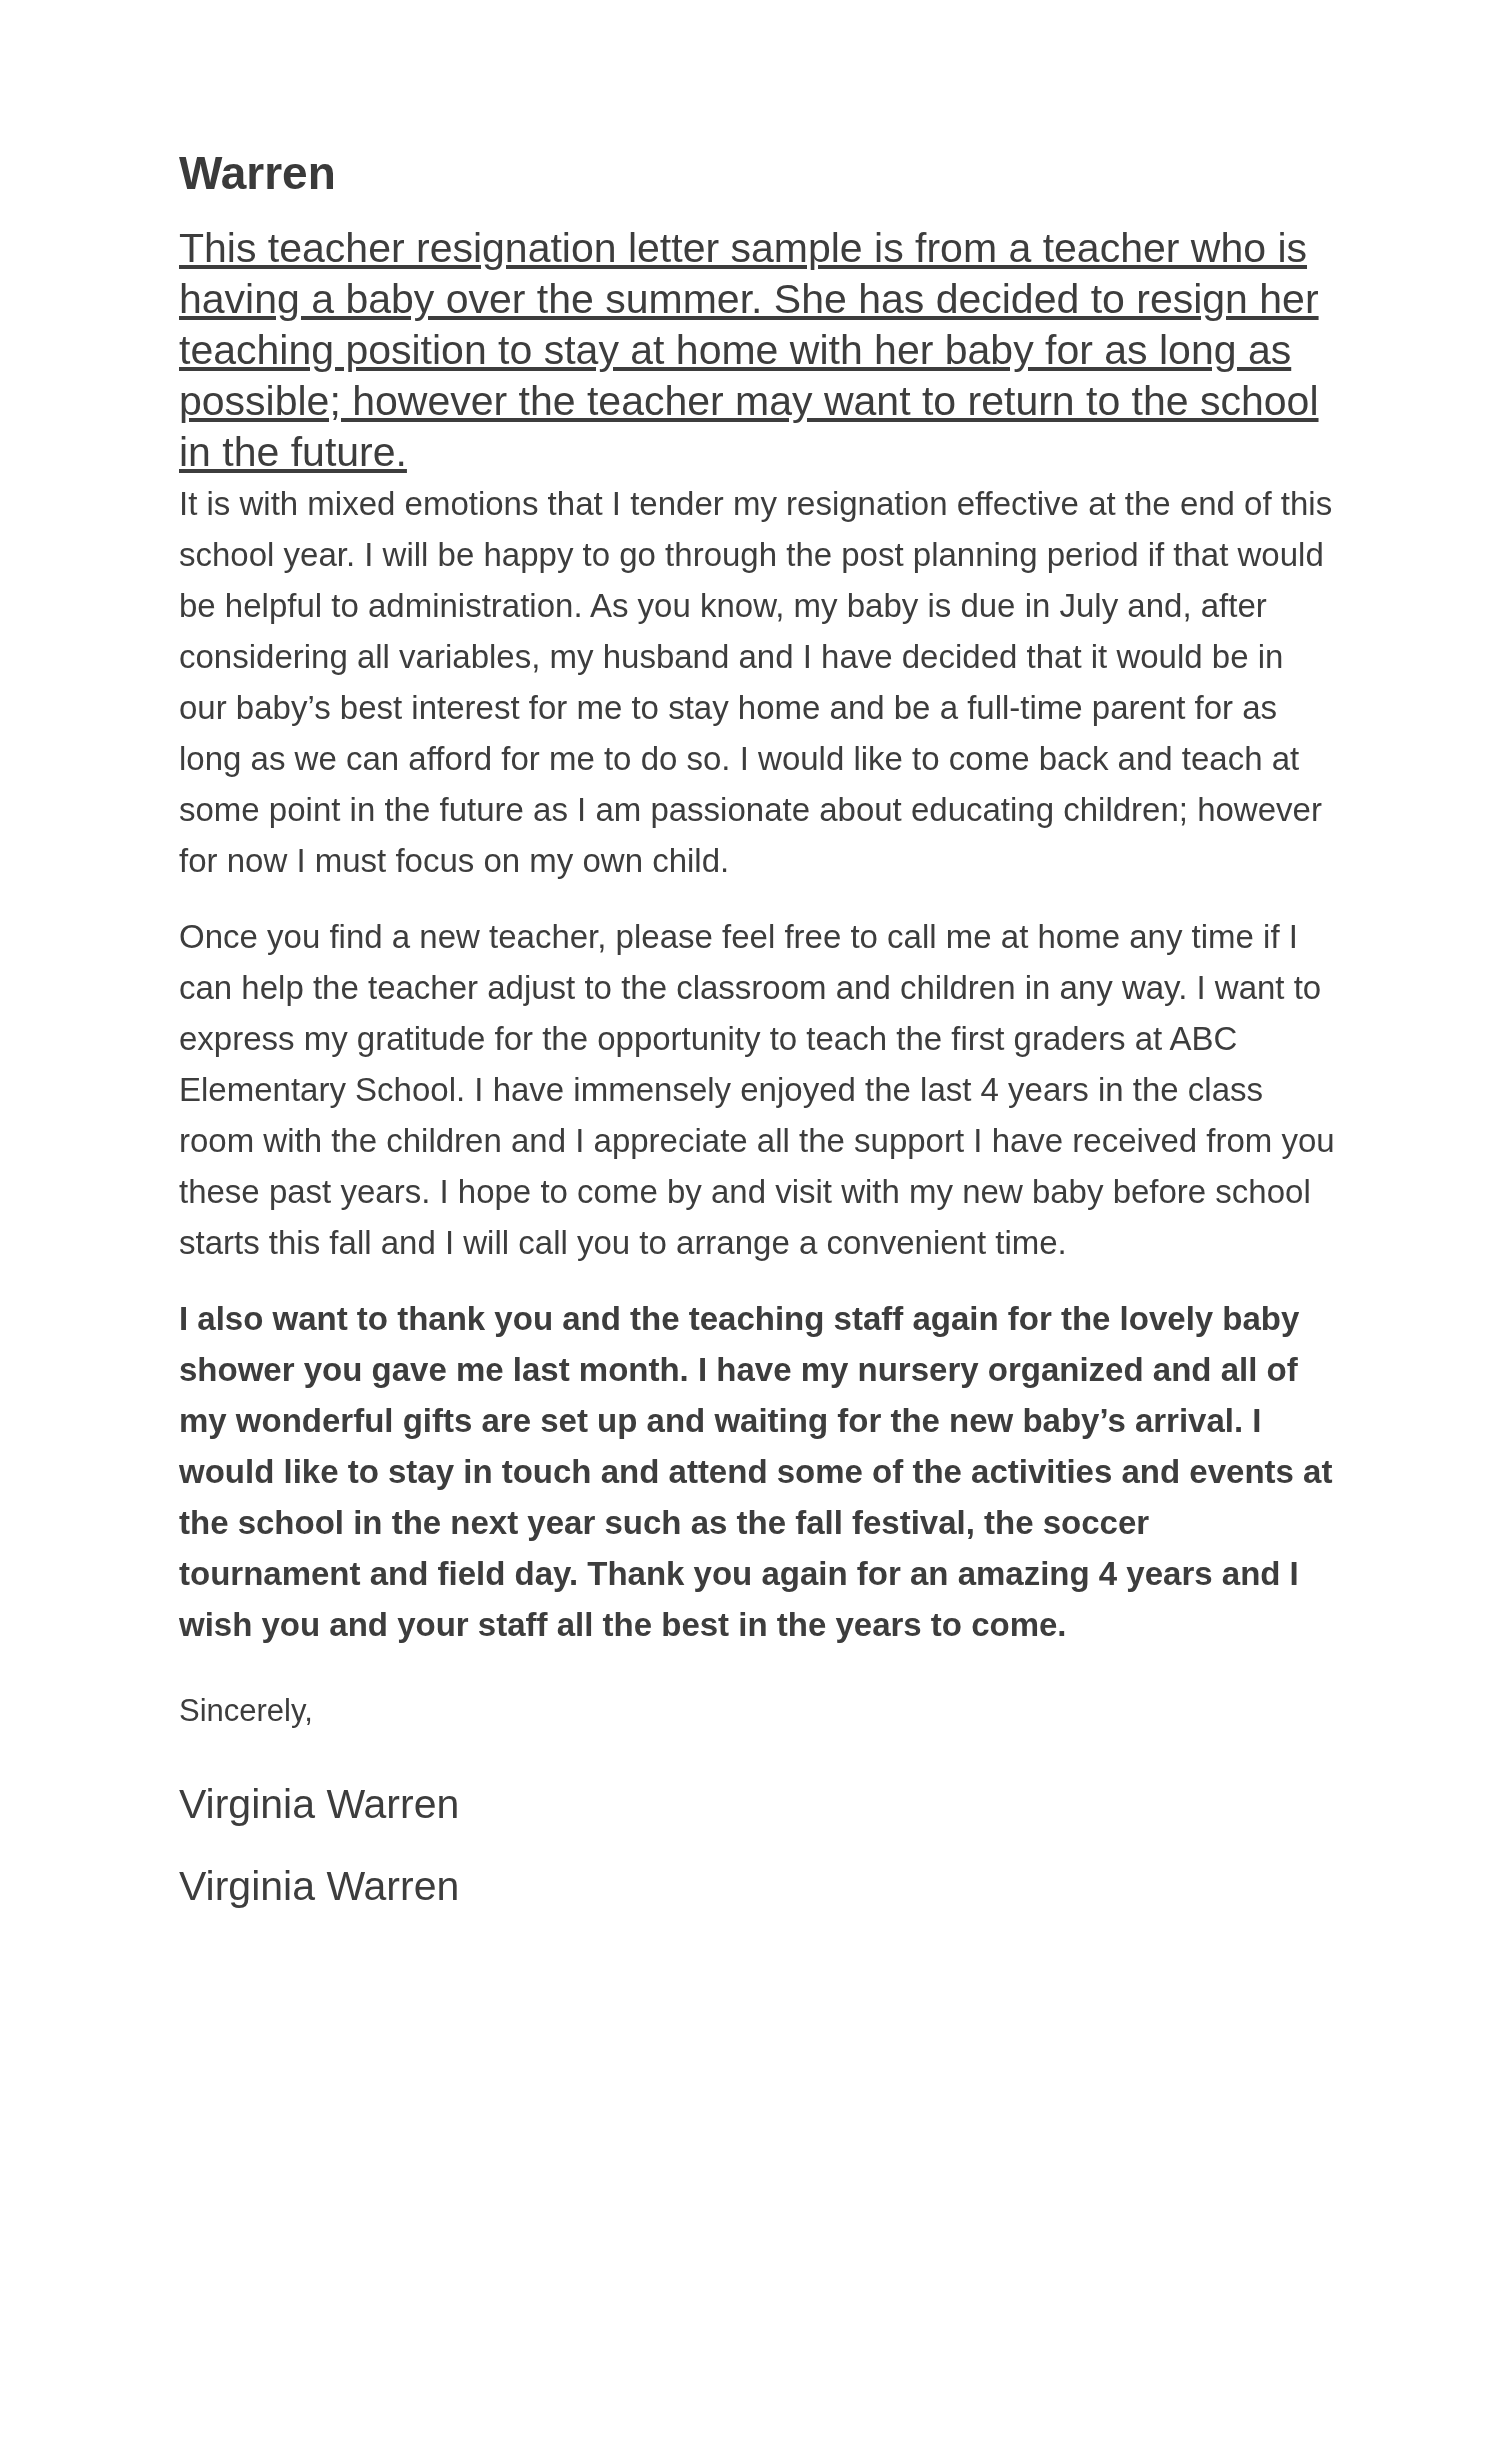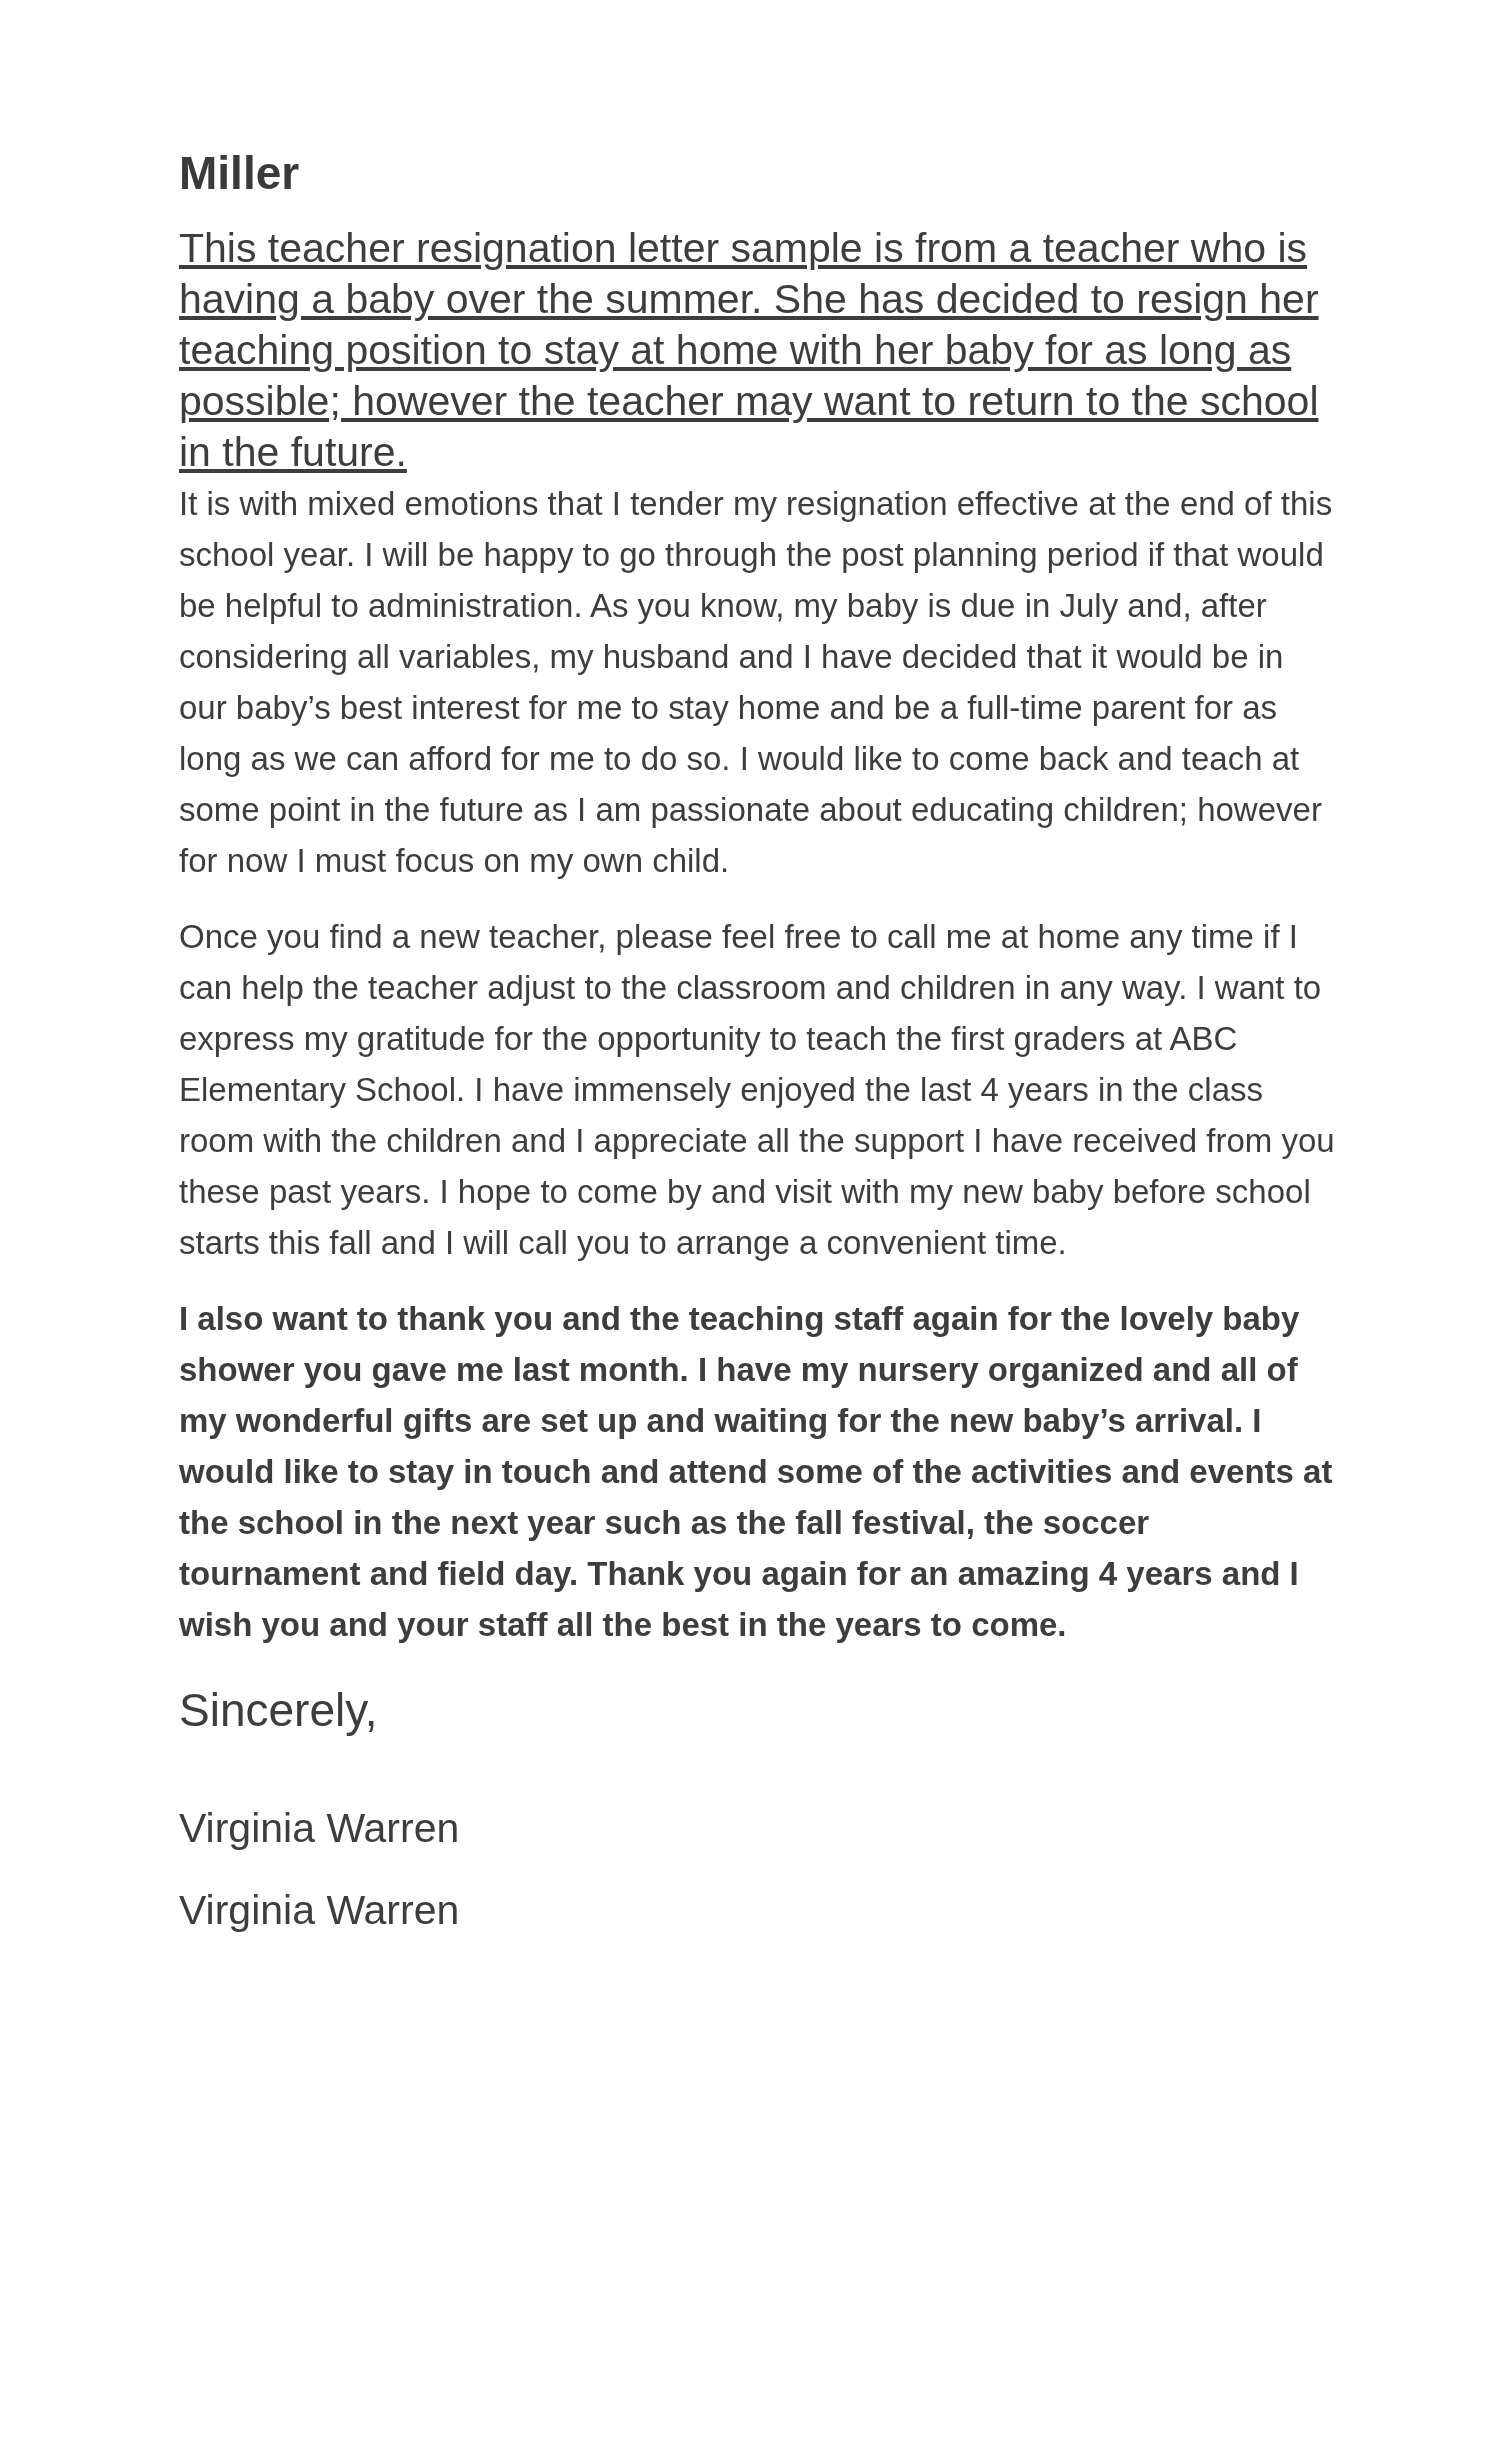--- a/index.html
+++ b/index.html
@@ -48,41 +48,41 @@
   .body-para {
     font-size: 33px;
     line-height: 51px;
     margin-bottom: 25px;
   }
   .body-para.last {
     margin-bottom: 35px;
     font-weight: bold;
   }
   .closing {
-    font-size: 46px;
+    font-size: 31px;
     line-height: 51px;
-    margin-bottom: 67px;
+    margin-bottom: 43px;
   }
   .signature {
     font-size: 41px;
     line-height: 51px;
     margin-bottom: 31px;
   }
   .typed-name {
     font-size: 41px;
     line-height: 51px;
   }
 </style>
 </head>
 <body>
 
 <div class="page">
   <div class="content">
 
-    <h1 class="heading">Miller</h1>
+    <h1 class="heading">Warren</h1>
 
     <p class="intro">This teacher resignation letter sample is from a teacher who is having a baby over the summer. She has decided to resign her teaching position to stay at home with her baby for as long as possible; however the teacher may want to return to the school in the future.</p>
 
 
     <p class="body-para">It is with mixed emotions that I tender my resignation effective at the end of this school year. I will be happy to go through the post planning period if that would be helpful to administration. As you know, my baby is due in July and, after considering all variables, my husband and I have decided that it would be in our baby’s best interest for me to stay home and be a full-time parent for as long as we can afford for me to do so. I would like to come back and teach at some point in the future as I am passionate about educating children; however for now I must focus on my own child.</p>
 
     <p class="body-para">Once you find a new teacher, please feel free to call me at home any time if I can help the teacher adjust to the classroom and children in any way. I want to express my gratitude for the opportunity to teach the first graders at ABC Elementary School. I have immensely enjoyed the last 4 years in the class room with the children and I appreciate all the support I have received from you these past years. I hope to come by and visit with my new baby before school starts this fall and I will call you to arrange a convenient time.</p>
 
     <p class="body-para last">I also want to thank you and the teaching staff again for the lovely baby shower you gave me last month. I have my nursery organized and all of my wonderful gifts are set up and waiting for the new baby’s arrival. I would like to stay in touch and attend some of the activities and events at the school in the next year such as the fall festival, the soccer tournament and field day. Thank you again for an amazing 4 years and I wish you and your staff all the best in the years to come.</p>
 

